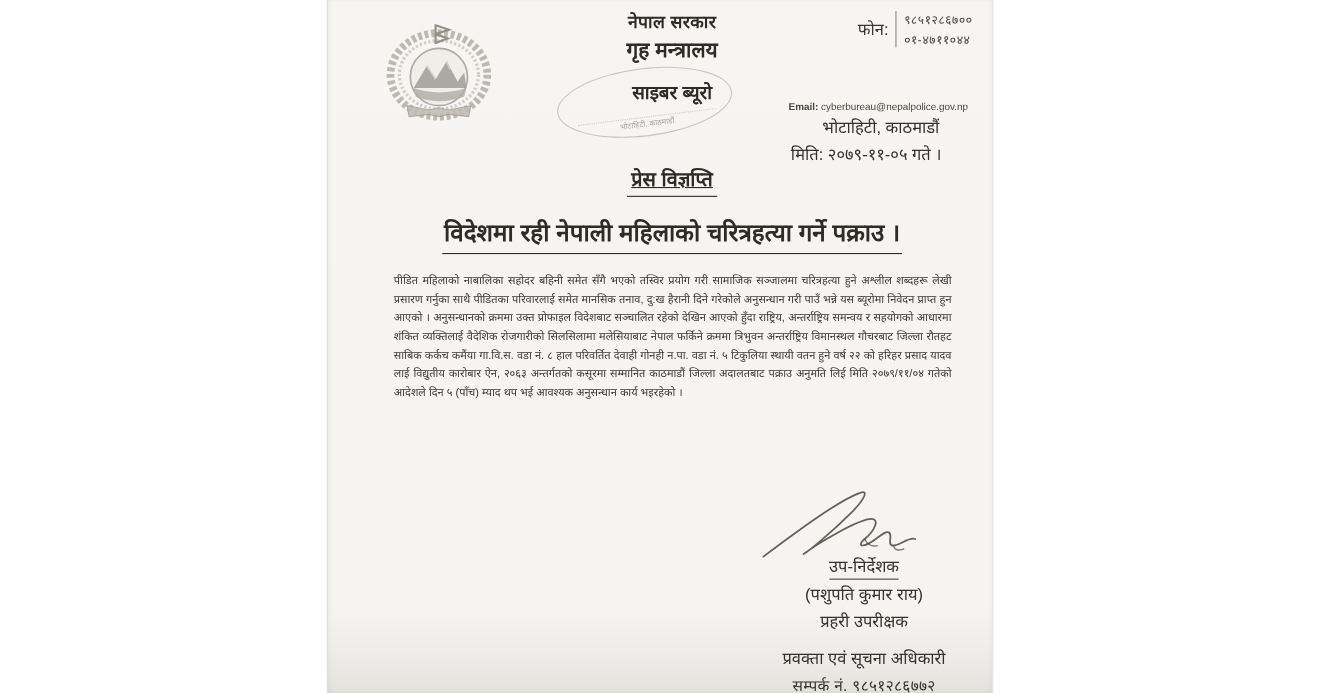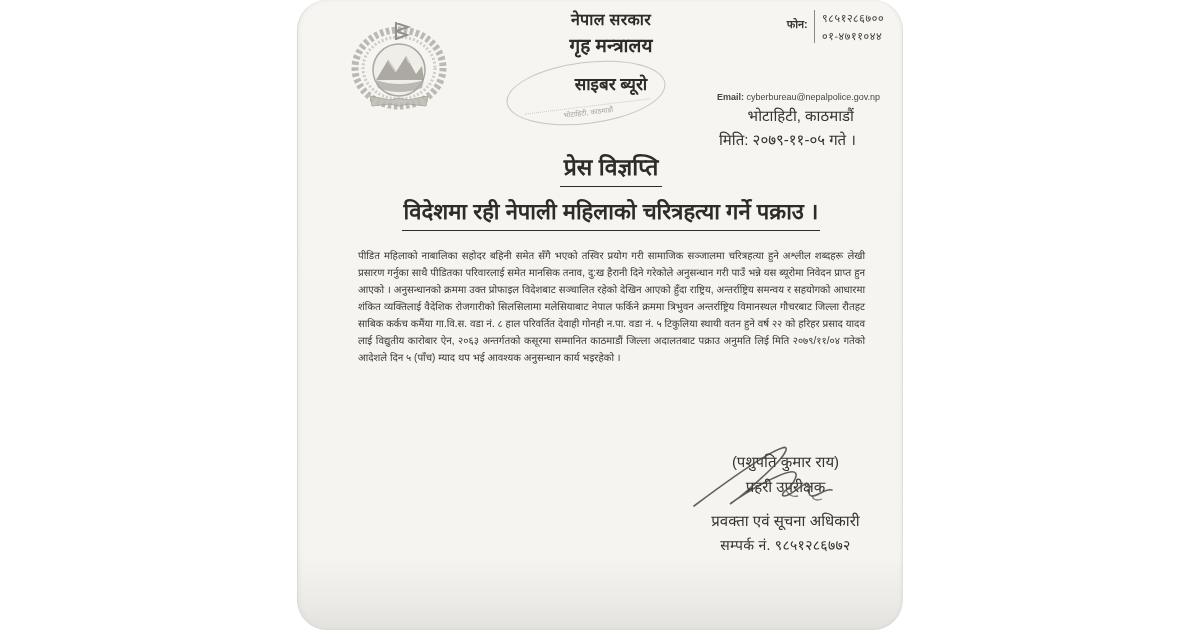--- a/index.html
+++ b/index.html
@@ -7,54 +7,53 @@
               font-family:"Liberation Sans","DejaVu Sans",sans-serif; }
   .stage { position:relative; width:1200px; height:630px; background:#ffffff; }
 
   
   .paper {
     position:absolute; left:297px; top:0; width:606px; height:630px;
     background:linear-gradient(180deg,#f6f5f2 0%,#f5f4f1 88%,#eceae6 96%,#e3e1dc 100%);
     border-left:1px solid #dcd9d3; border-right:1px solid #e3e0da;
     box-shadow:inset 2px 0 4px rgba(0,0,0,0.04), inset -2px 0 3px rgba(0,0,0,0.03);
     color:#3a3733;
-    border-radius:30px;
   }
 
   
   .emblem { position:absolute; left:48px; top:18px; width:106px; height:96px; opacity:.8; }
   .hdr-center { position:absolute; left:118px; top:8px; width:390px; text-align:center; color:#2f2c27; }
   .hdr-gov   { font-size:16px; font-weight:bold; letter-spacing:.3px; }
   .hdr-min   { font-size:19px; font-weight:bold; margin-top:2px; }
   .hdr-office{ font-size:28px; font-weight:bold; margin-top:3px; letter-spacing:.4px; }
   .hdr-bureau{ font-size:17px; font-weight:bold; margin-top:14px; position:relative; display:inline-block; }
 
   .stamp {
     position:absolute; left:208px; top:62px; width:160px; height:62px;
     border:1px solid rgba(115,110,100,.35); border-radius:50%;
     transform:rotate(-7deg); pointer-events:none;
     display:flex; align-items:flex-end; justify-content:center;
   }
   .stamp-inner { border-top:1px dotted rgba(115,110,100,.3); width:80%; text-align:center;
                  font-size:7px; color:rgba(100,95,85,.55); padding:1px 0 6px; }
 
   .phone-block { position:absolute; right:18px; top:10px; display:flex; align-items:flex-start; gap:6px; }
-  .phone-label { font-size:11px; font-weight:bold; color:#3a3733; margin-top:6px;text-align:center; }
+  .phone-label { font-size:15px; font-weight:normal; color:#3a3733; margin-top:6px;text-align:center; }
   .phone-nums  { border-left:1.2px solid #8d8981; padding-left:7px; display:flex; flex-direction:column; gap:3px; }
   .phone-num   { font-size:11px; color:#45423c; letter-spacing:.5px; transform:skewX(-3deg); }
 
   .email-line { position:absolute; right:22px; top:92px; font-size:9px; color:#4a463f;padding-left:12px; }
   .email-label { font-weight:bold; }
   .addr-line  { position:absolute; right:48px; top:105px; font-size:15px; color:#35322d; }
   .date-line  { position:absolute; right:46px; top:129px; font-size:15px; color:#35322d; }
 
   
   .press-title { position:absolute; left:60px; width:506px; top:150px; text-align:center; }
-  .press-title span { display:inline-block; font-size:23px; font-weight:bold; color:#2f2c27;
-                      border-bottom:1.6px solid #2f2c27; padding:0 4px 4px; }
+  .press-title span { display:inline-block; font-size:18px; font-weight:bold; color:#2f2c27;
+                      border-bottom:1.6px solid #2f2c27; padding:0 4px 4px;text-decoration:underline; }
   .headline { position:absolute; left:46px; width:534px; top:195px; text-align:center; }
   .headline span { display:inline-block; font-size:22px; font-weight:bold; color:#2f2c27;
                    border-bottom:1.6px solid #2f2c27; padding:0 2px 5px; }
 
   
   .body-text {
     position:absolute; left:60px; top:247px; width:507px;
     font-size:10px; line-height:17px; text-align:justify; color:#3a3733;
   }
 
@@ -126,20 +125,23 @@
 
     <p class="body-text">पीडित महिलाको नाबालिका सहोदर बहिनी समेत सँगै भएको तस्विर प्रयोग गरी सामाजिक सञ्जालमा चरित्रहत्या हुने अश्लील शब्दहरू लेखी प्रसारण गर्नुका साथै पीडितका परिवारलाई समेत मानसिक तनाव, दु:ख हैरानी दिने गरेकोले अनुसन्धान गरी पाउँ भन्ने यस ब्यूरोमा निवेदन प्राप्त हुन आएको । अनुसन्धानको क्रममा उक्त प्रोफाइल विदेशबाट सञ्चालित रहेको देखिन आएको हुँदा राष्ट्रिय, अन्तर्राष्ट्रिय समन्वय र सहयोगको आधारमा शंकित व्यक्तिलाई वैदेशिक रोजगारीको सिलसिलामा मलेसियाबाट नेपाल फर्किने क्रममा त्रिभुवन अन्तर्राष्ट्रिय विमानस्थल गौचरबाट जिल्ला रौतहट साबिक कर्कच कमैंया गा.वि.स. वडा नं. ८ हाल परिवर्तित देवाही गोनही न.पा. वडा नं. ५ टिकुलिया स्थायी वतन हुने वर्ष २२ को हरिहर प्रसाद यादव लाई विद्युतीय कारोबार ऐन, २०६३ अन्तर्गतको कसूरमा सम्मानित काठमाडौं जिल्ला अदालतबाट पक्राउ अनुमति लिई मिति २०७९/११/०४ गतेको आदेशले दिन ५ (पाँच) म्याद थप भई आवश्यक अनुसन्धान कार्य भइरहेको ।</p>
 
     <div class="sig-wrap">
       <svg class="sig-svg" viewBox="0 0 190 72">
         <path d="M8 62 C40 38 78 10 96 4 C104 1 100 10 88 22 C70 40 48 58 44 60
                  C60 48 92 30 104 28 C116 26 108 40 100 46 C94 51 96 54 104 50
                  C112 46 118 38 122 40 C126 42 120 52 126 52 C132 52 140 44 146 46" fill="none" stroke="#4a463f" stroke-width="1.6" stroke-linecap="round" opacity="0.85"></path>
         <path d="M100 46 q4 8 12 6 M126 52 q2 6 10 3" fill="none" stroke="#4a463f" stroke-width="1.3" opacity="0.7"></path>
       </svg>
+      <div class="sig-designation">
+        <span>उप-निर्देशक</span>
+      </div>
       <div class="sig-name">(पशुपति कुमार राय)</div>
       <div class="sig-rank">प्रहरी उपरीक्षक</div>
       <div class="sig-role">प्रवक्ता एवं सूचना अधिकारी</div>
       <div class="sig-contact">सम्पर्क नं. ९८५१२८६७७२</div>
     </div>
 
   </div>
 </div>
 
 </body></html>

